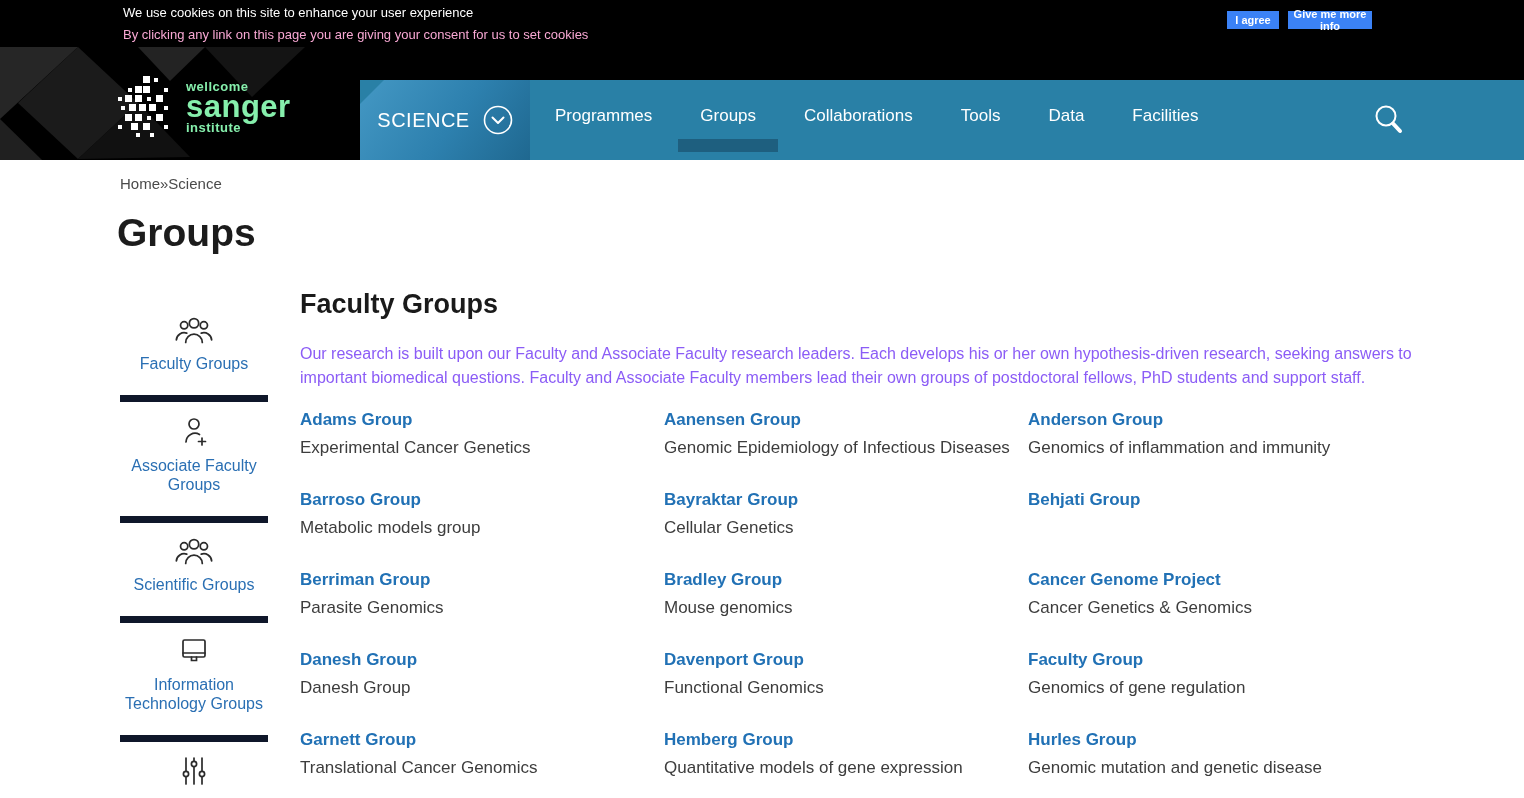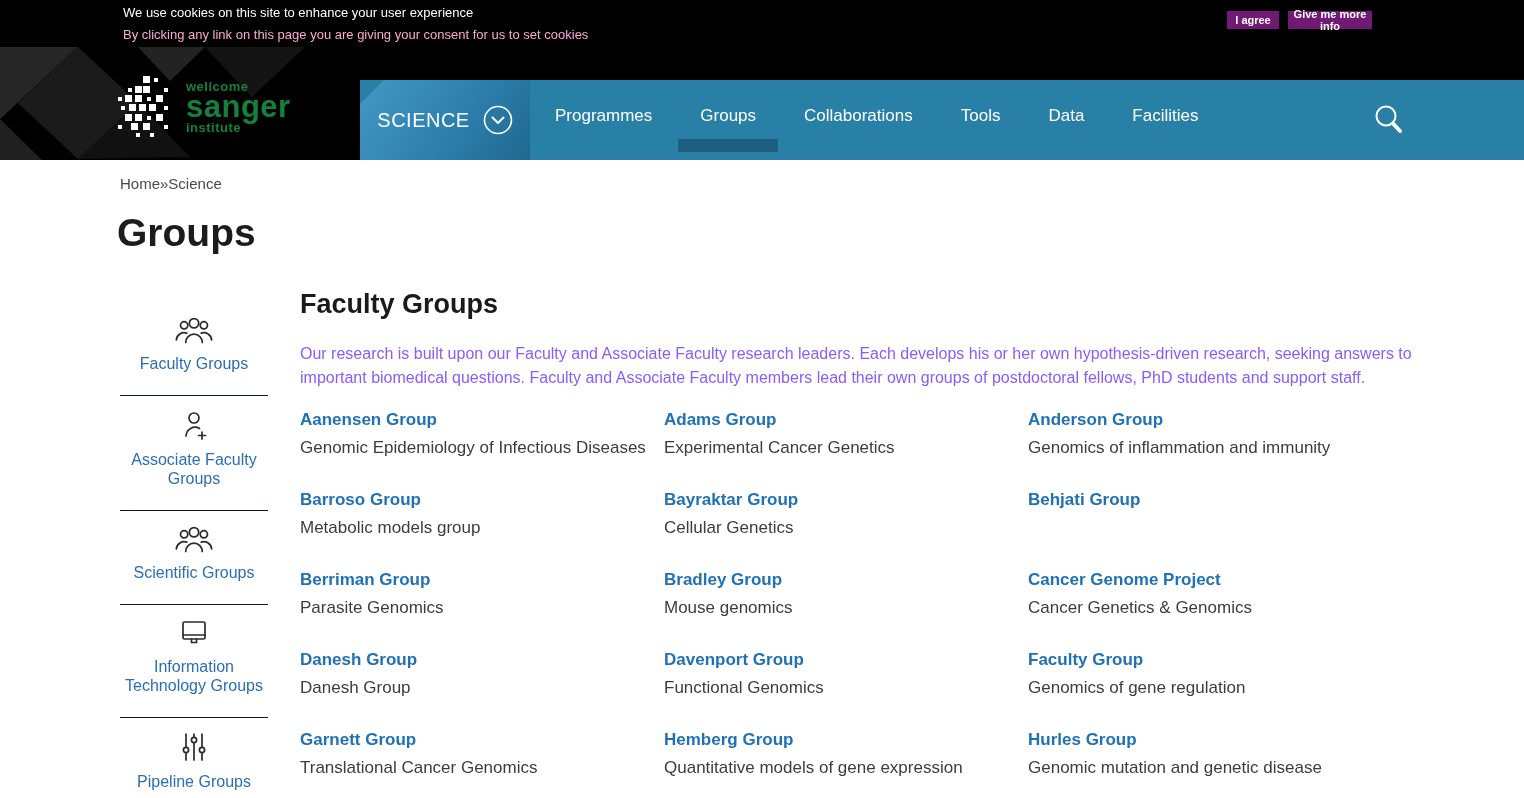--- a/index.html
+++ b/index.html
@@ -13,32 +13,32 @@
 
   
   .top-black {
     position: absolute; top: 0; left: 0; width: 1524px; height: 160px;
     background: #000;
   }
   .cookie-line1 { position: absolute; left: 123px; top: 5px;  color: #fff; font-size: 13px; }
   .cookie-line2 { position: absolute; left: 123px; top: 27px; color: #f9a8d4; font-size: 13px; }
   .cookie-btn {
     position: absolute; top: 11px; height: 18px;
-    background: #701a75; color: #fff; font-size: 11px; font-weight: bold;
+    background: #3b82f6; color: #fff; font-size: 11px; font-weight: bold;
     display: flex; align-items: center; justify-content: center;
     border: none; cursor: pointer; font-family: "Liberation Sans", sans-serif;
   }
   .btn-agree { left: 1227px; width: 52px; }
   .btn-info  { left: 1288px; width: 84px; }
 
   .corner-pattern { position: absolute; left: 0; top: 47px; }
 
   
   .logo { position: absolute; left: 118px; top: 76px; display: flex; align-items: center; cursor: pointer; }
-  .logo-text { margin-left: 10px; color: #15803d; }
+  .logo-text { margin-left: 10px; color: #86efac; }
   .logo-wellcome  { font-size: 13px; font-weight: bold; letter-spacing: 0.5px; line-height: 13px; }
   .logo-sanger    { font-size: 31px; font-weight: bold; letter-spacing: 0.5px; line-height: 28px; }
   .logo-institute { font-size: 13px; font-weight: bold; letter-spacing: 0.5px; line-height: 13px; }
 
   
   .navbar {
     position: absolute; left: 360px; top: 80px; width: 1164px; height: 80px;
     background: #2980a6;
   }
   .science-btn {
@@ -64,21 +64,21 @@
   .search-btn { position: absolute; left: 1012px; top: 23px; width: 34px; height: 34px; cursor: pointer; background: none; border: none; }
 
   
   .breadcrumb { position: absolute; left: 120px; top: 175px; font-size: 15px; color: #4a4a4a; display: flex; }
   .breadcrumb a { color: #4a4a4a; text-decoration: none; cursor: pointer; }
   .page-title { position: absolute; left: 117px; top: 211px; font-size: 39px; font-weight: bold; color: #1c1c1c; }
 
   
   .sidebar { position: absolute; left: 120px; top: 302px; width: 148px; text-align: center; }
   .side-item { padding: 14px 0 22px; cursor: pointer; }
-  .side-item + .side-item { border-top: 1px solid #0f172a; }
+  .side-item + .side-item { border-top: 7px solid #0f172a; }
   .side-icon { display: block; margin: 0 auto 6px; }
   .side-icon svg { stroke: #2b2b2b; fill: none; stroke-width: 1.7; stroke-linecap: round; }
   .side-label { font-size: 16px; line-height: 19px; color: #2a6fb3; }
 
   
   .main { position: absolute; left: 300px; top: 288px; width: 1140px; }
   .main-heading { font-size: 27px; line-height: 32px; font-weight: bold; color: #1a1a1a; margin-bottom: 22px; }
   .main-intro { font-size: 16px; line-height: 23.5px; color: #8b5cf6; width: 1112px; }
   .groups-grid { margin-top: 20px; display: grid; grid-template-columns: 364px 364px 364px; }
   .group-cell { padding-bottom: 31px; }
@@ -238,30 +238,30 @@
     <div class="side-label">Pipeline Groups</div>
   </div>
 
 </aside>
 
 <main class="main">
   <h2 class="main-heading">Faculty Groups</h2>
   <p class="main-intro">Our research is built upon our Faculty and Associate Faculty research leaders. Each develops his or her own hypothesis-driven research, seeking answers to important biomedical questions. Faculty and Associate Faculty members lead their own groups of postdoctoral fellows, PhD students and support staff.</p>
   <div class="groups-grid" id="groups-grid">
   <div class="group-cell">
+    <a class="group-name">Adams Group</a>
+    <div class="group-desc">Experimental Cancer Genetics</div>
+  </div>
+
+  <div class="group-cell">
     <a class="group-name">Aanensen Group</a>
     <div class="group-desc">Genomic Epidemiology of Infectious Diseases</div>
   </div>
 
   <div class="group-cell">
-    <a class="group-name">Adams Group</a>
-    <div class="group-desc">Experimental Cancer Genetics</div>
-  </div>
-
-  <div class="group-cell">
     <a class="group-name">Anderson Group</a>
     <div class="group-desc">Genomics of inflammation and immunity</div>
   </div>
 
   <div class="group-cell">
     <a class="group-name">Barroso Group</a>
     <div class="group-desc">Metabolic models group</div>
   </div>
 
   <div class="group-cell">

